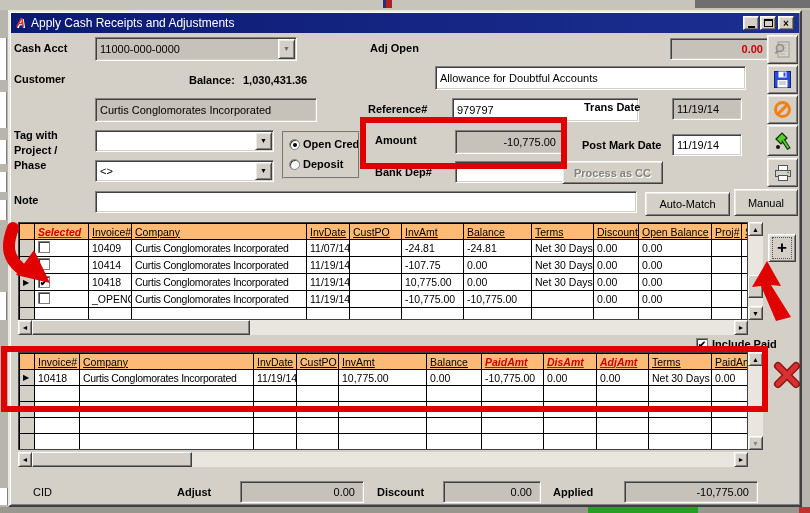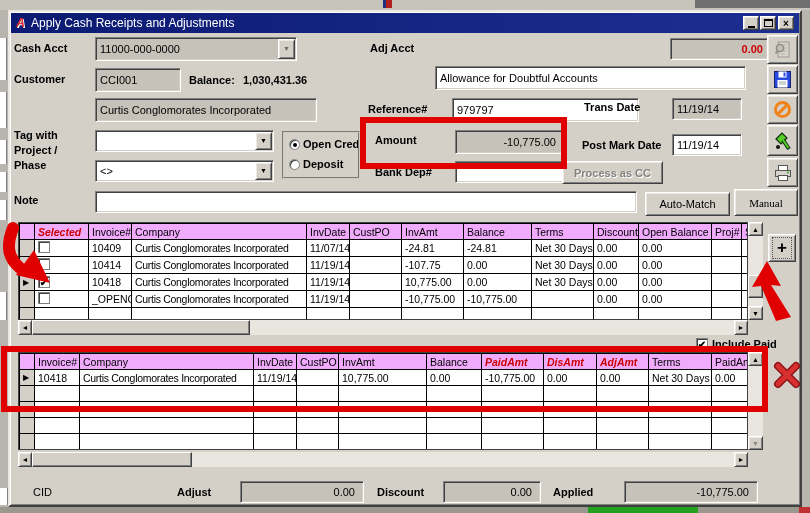--- a/index.html
+++ b/index.html
@@ -49,21 +49,21 @@
 
   
   .btn { display:flex; align-items:center; justify-content:center; cursor:default; }
   .btn.disabled { color:#84827c; text-shadow:1px 1px 0 #fff; }
 
   
   .gridwrap { border:1px solid #404040; background:#fff; overflow:hidden; }
   table.grid { border-collapse:collapse; table-layout:fixed; font-size:10.5px; width:728px; }
   table.grid td, table.grid th { border:1px solid #000; overflow:hidden; white-space:nowrap;
         padding:0 3px; font-weight:normal; text-align:left; }
-  table.grid th { background:#f0abfc; }
+  table.grid th { background:#fdba74;text-decoration:underline; }
   table.grid tr { height:17px; }
   table.grid tr.hdr { height:16px; }
   td.rowsel, th.rowsel { background:#d4d0c8; padding:0 1px; font-size:8px; }
   .red-hdr { color:#cc0000; font-weight:bold !important; font-style:italic; }
   td.company { letter-spacing:-0.3px; }
 
   
   .sbtn { background:#d4d0c8; border:1px solid; border-color:#ffffff #404040 #404040 #ffffff;
           box-shadow:inset 1px 1px 0 #ece9e2, inset -1px -1px 0 #808080;
           display:flex; align-items:center; justify-content:center; font-size:7px; }
@@ -110,21 +110,21 @@
     </div>
   <div class="abs raised winbtn" style="left:778px;top:16px;">
       <span>×</span>
     </div>
 
   <div class="abs lbl" style="left:14px;top:42px;">Cash Acct</div>
   <div class="abs sunken grayfld field" style="left:95px;top:37px;width:202px;height:24px;">
     <span>11000-000-0000</span>
     <span class="combo-arrow raised" style="color:#6e6c66;">▼</span>
   </div>
-  <div class="abs lbl" style="left:370px;top:42px;">Adj Acct</div>
+  <div class="abs lbl" style="left:370px;top:42px;">Adj Open</div>
   <div class="abs sunken grayfld field num" style="left:670px;top:38px;width:98px;height:22px;color:#cc0000;font-weight:bold;line-height:16px;">0.00</div>
 
   <div class="abs raised btn" style="left:767px;top:35px;width:31px;height:29px;">
     <svg width="20" height="20" viewBox="0 0 20 20">
       <rect x="5" y="2" width="11" height="15" fill="#d8d5ce" stroke="#9b9890"></rect>
       <path d="M7,5h7M7,8h7M7,11h7M7,14h5" stroke="#b4b1a9" stroke-width="1"></path>
       <circle cx="7" cy="8" r="3.6" fill="#c3c0b8" stroke="#8f8c84" stroke-width="1.5"></circle>
       <line x1="4.5" y1="11" x2="2.5" y2="13.5" stroke="#8f8c84" stroke-width="2"></line>
     </svg>
   </div>
@@ -154,21 +154,20 @@
   <div class="abs raised btn" style="left:767px;top:158px;width:31px;height:29px;">
     <svg width="20" height="20" viewBox="0 0 20 20">
       <rect x="5.5" y="2.5" width="9" height="5" fill="#ffffff" stroke="#555"></rect>
       <rect x="2.5" y="7.5" width="15" height="6" fill="#d6d3cc" stroke="#555"></rect>
       <rect x="5.5" y="12.5" width="9" height="5" fill="#ffffff" stroke="#555"></rect>
       <circle cx="15" cy="9.5" r="0.9" fill="#2a2"></circle>
     </svg>
   </div>
 
   <div class="abs lbl" style="left:14px;top:73px;">Customer</div>
-  <div class="abs sunken grayfld field" style="left:95px;top:68px;width:86px;height:24px;">CCI001</div>
   <span class="abs lbl" style="left:189px;top:74px;">Balance:</span>
   <span class="abs lbl" style="left:243px;top:74px;">1,030,431.36</span>
   <div class="abs sunken field" style="left:435px;top:66px;width:311px;height:24px;">Allowance for Doubtful Accounts</div>
 
   <div class="abs sunken grayfld field" style="left:95px;top:98px;width:222px;height:24px;">Curtis Conglomorates Incorporated</div>
   <div class="abs lbl" style="left:368px;top:103px;">Reference#</div>
   <div class="abs sunken field" style="left:452px;top:98px;width:187px;height:24px;">979797</div>
   <div class="abs lbl" style="left:584px;top:101px;">Trans Date</div>
   <div class="abs sunken grayfld field" style="left:672px;top:98px;width:70px;height:22px;line-height:16px;">11/19/14</div>
 
@@ -201,21 +200,21 @@
   <div class="abs sunken grayfld field num" style="left:455px;top:130px;width:112px;height:24px;padding-right:10px;">-10,775.00</div>
   <div class="abs lbl" style="left:582px;top:139px;">Post Mark Date</div>
   <div class="abs sunken field" style="left:672px;top:134px;width:70px;height:22px;line-height:16px;">11/19/14</div>
   <div class="abs lbl" style="left:375px;top:166px;">Bank Dep#</div>
   <div class="abs sunken field" style="left:455px;top:161px;width:110px;height:22px;line-height:16px;"></div>
   <div class="abs raised btn disabled lbl" style="left:562px;top:161px;width:101px;height:23px;">Process as CC</div>
 
   <div class="abs lbl" style="left:14px;top:194px;">Note</div>
   <div class="abs sunken field" style="left:95px;top:191px;width:542px;height:22px;line-height:16px;"></div>
   <div class="abs raised btn" style="left:645px;top:192px;width:85px;height:24px;">Auto-Match</div>
-  <div class="abs raised btn" style="left:734px;top:189px;width:64px;height:27px;font-family:Liberation Serif, serif;">Manual</div>
+  <div class="abs raised btn" style="left:734px;top:189px;width:64px;height:27px;">Manual</div>
 
   <div class="abs gridwrap" style="left:18px;top:222px;width:730px;height:98px;">
     <table class="grid">
       <colgroup>
           <col style="width:15px">
           <col style="width:54px">
           <col style="width:43px">
           <col style="width:175px">
         <col style="width:43px">
           <col style="width:52px">

